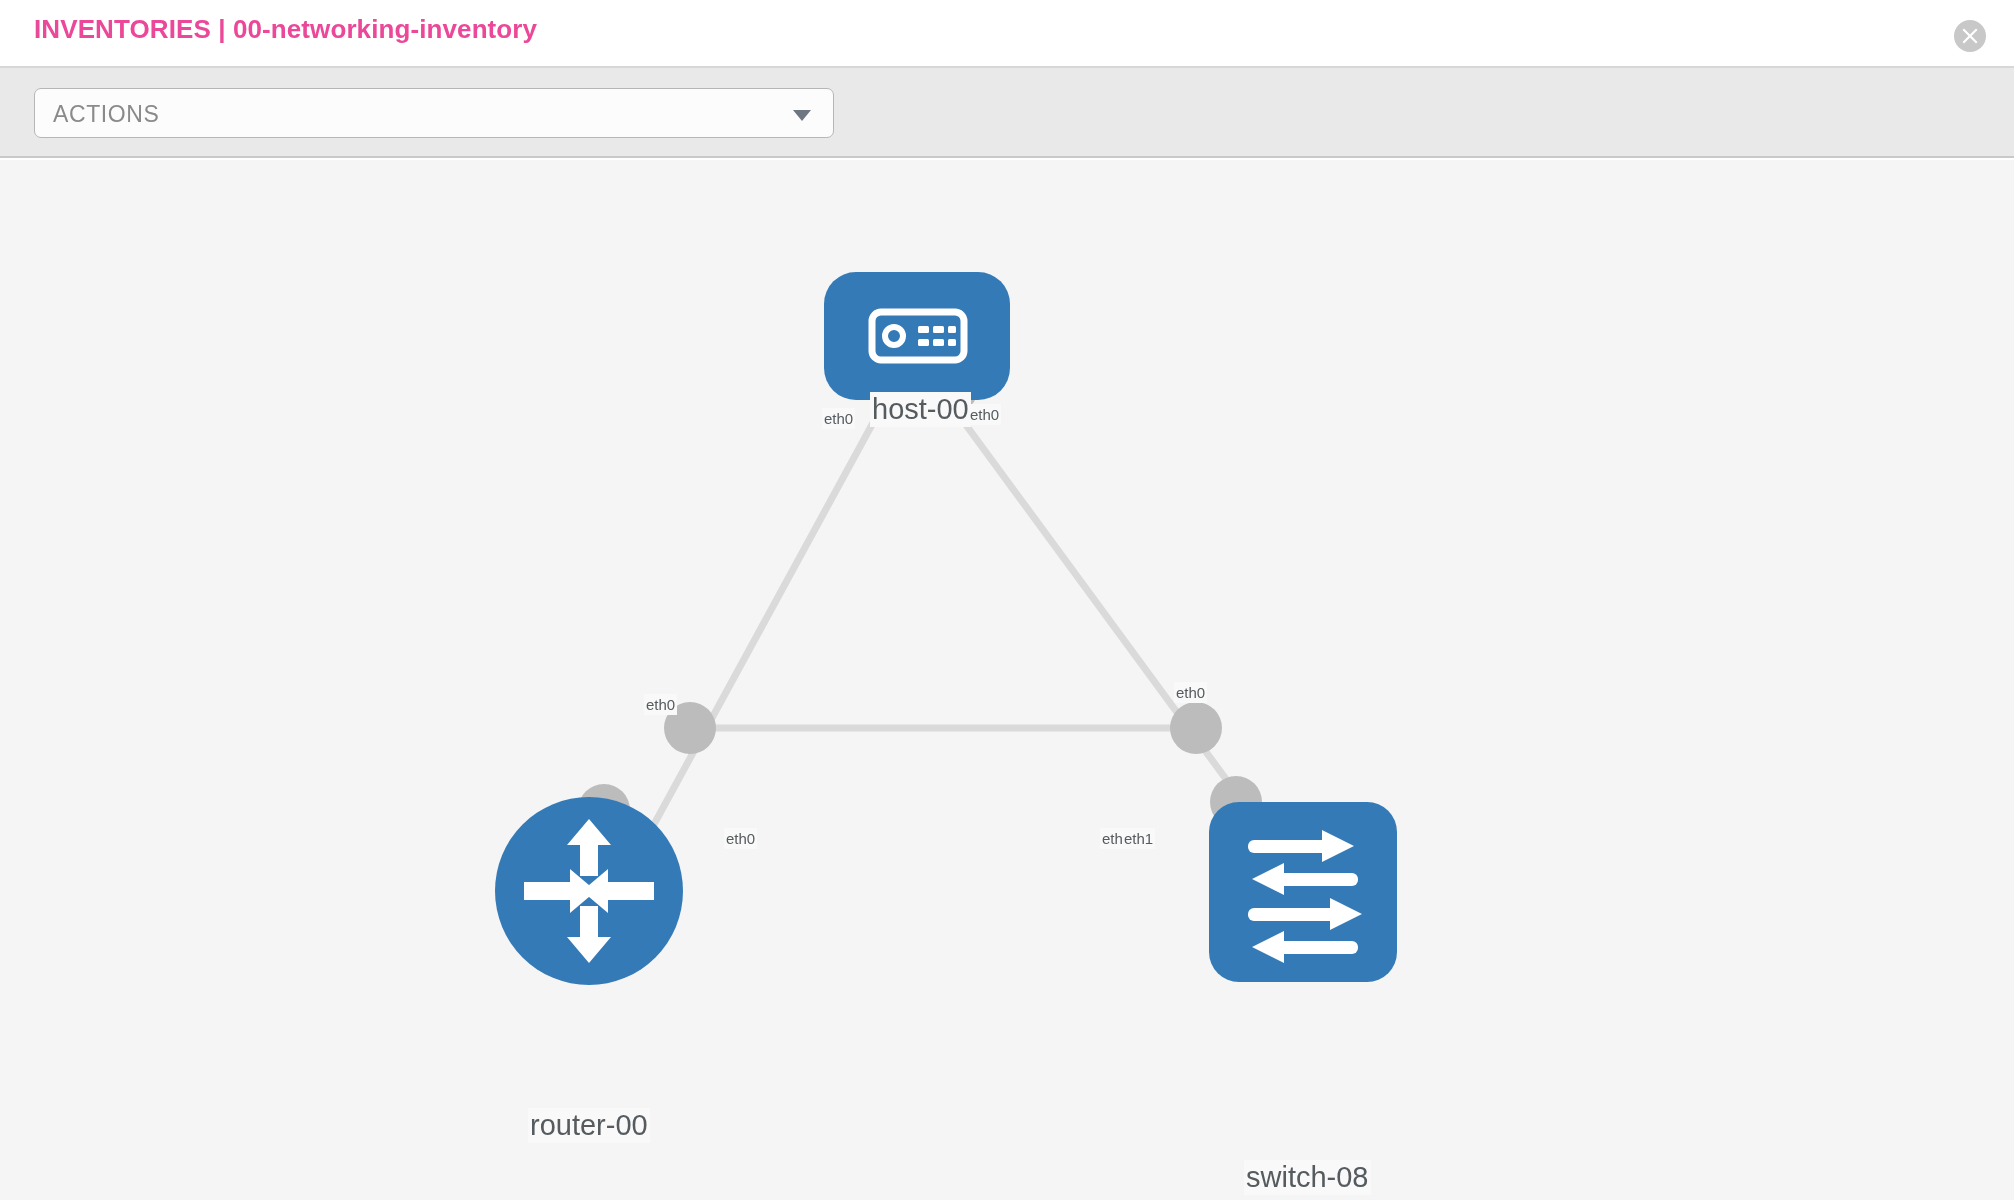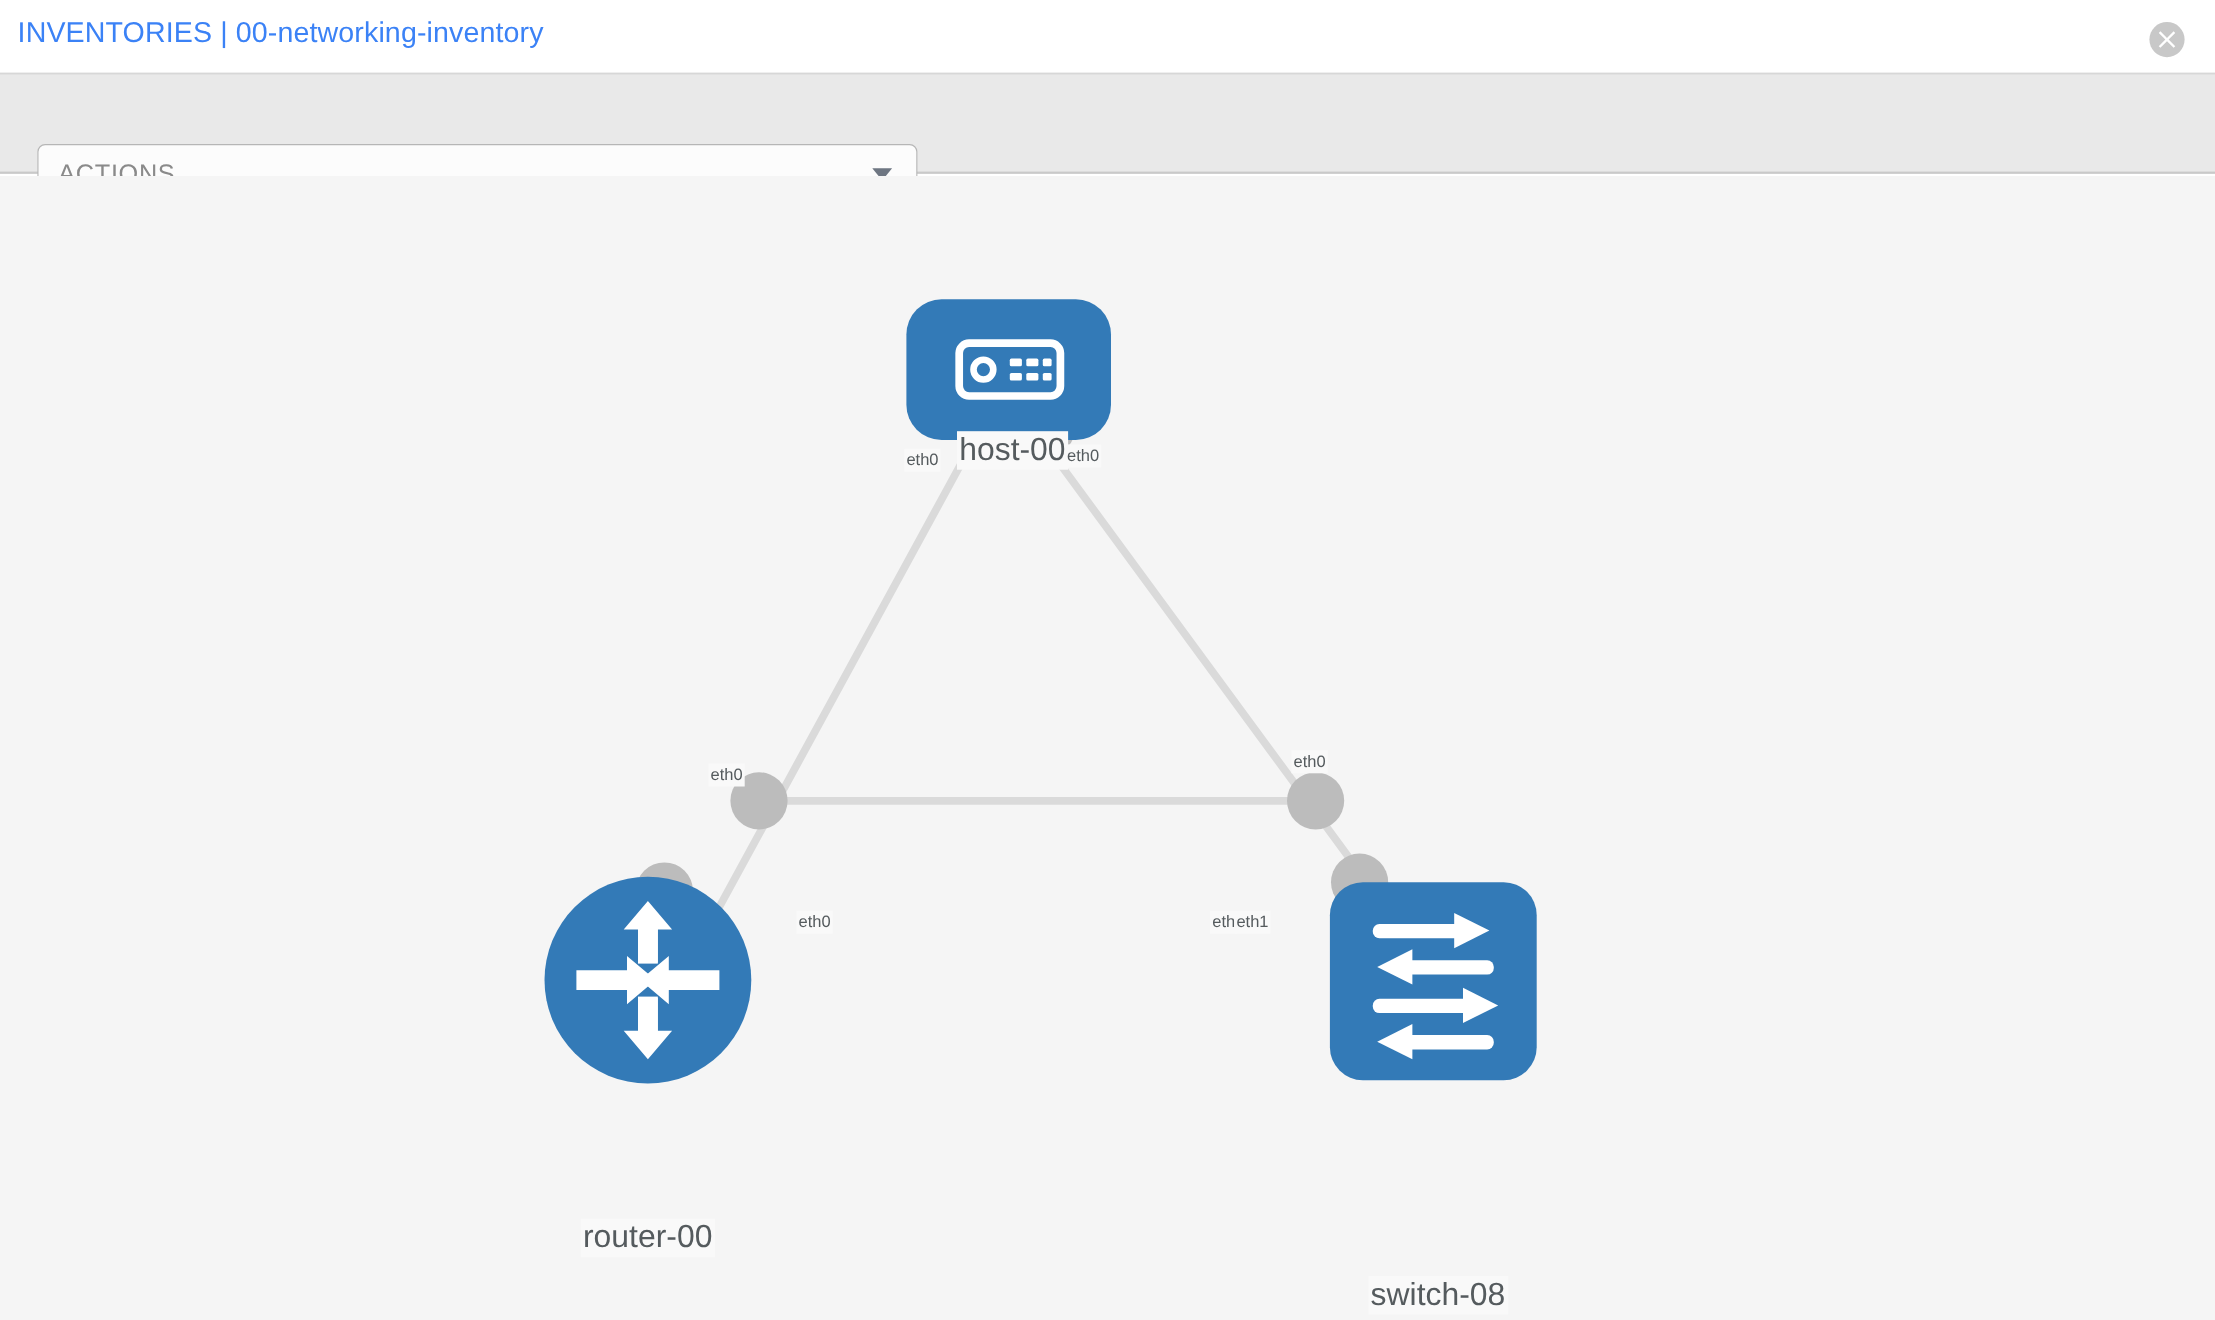--- a/index.html
+++ b/index.html
@@ -21,24 +21,24 @@
   
   .header {
     position: absolute;
     left: 0; top: 0;
     width: 2014px; height: 68px;
     background: #ffffff;
     border-bottom: 2px solid #d7d7d7;
   }
   .header-title {
     position: absolute;
-    left: 16px; top: 14px;
+    left: 34px; top: 14px;
     font-size: 26px;
-    font-weight: normal;
-    color: #3b82f6;
+    font-weight: bold;
+    color: #ec4899;
     letter-spacing: 0.1px;
     white-space: nowrap;
   }
   .close-btn {
     position: absolute;
     right: 28px; top: 20px;
     width: 32px; height: 32px;
     border-radius: 50%;
     background: #c8c8c8;
     cursor: pointer;
@@ -54,21 +54,20 @@
     border-bottom: 2px solid #c9c9c9;
   }
   .actions-select {
     position: absolute;
     left: 34px; top: 20px;
     width: 800px; height: 50px;
     background: #fcfcfc;
     border: 1.5px solid #b6b6b6;
     border-radius: 7px;
     cursor: pointer;
-    margin-top: 43px;
   }
   .actions-label {
     position: absolute;
     left: 18px; top: 12px;
     font-size: 23px;
     color: #8a8a8a;
     letter-spacing: 0.6px;
   }
   .caret {
     position: absolute;

